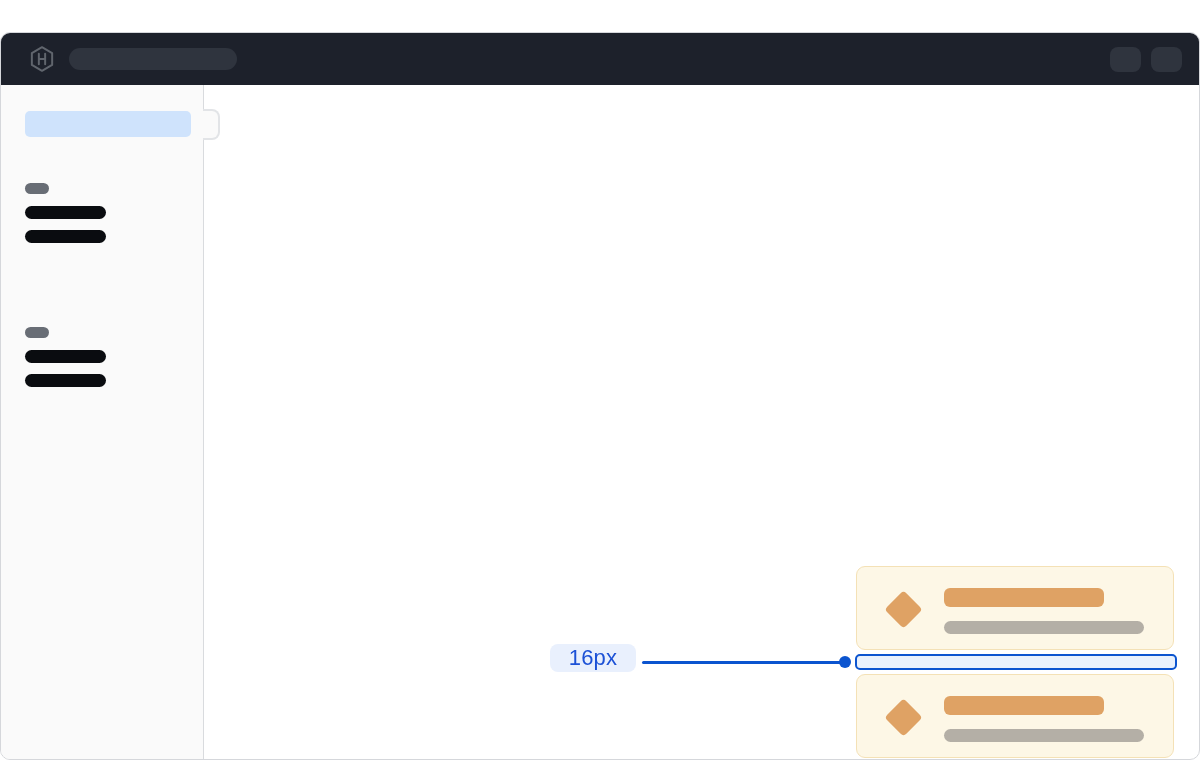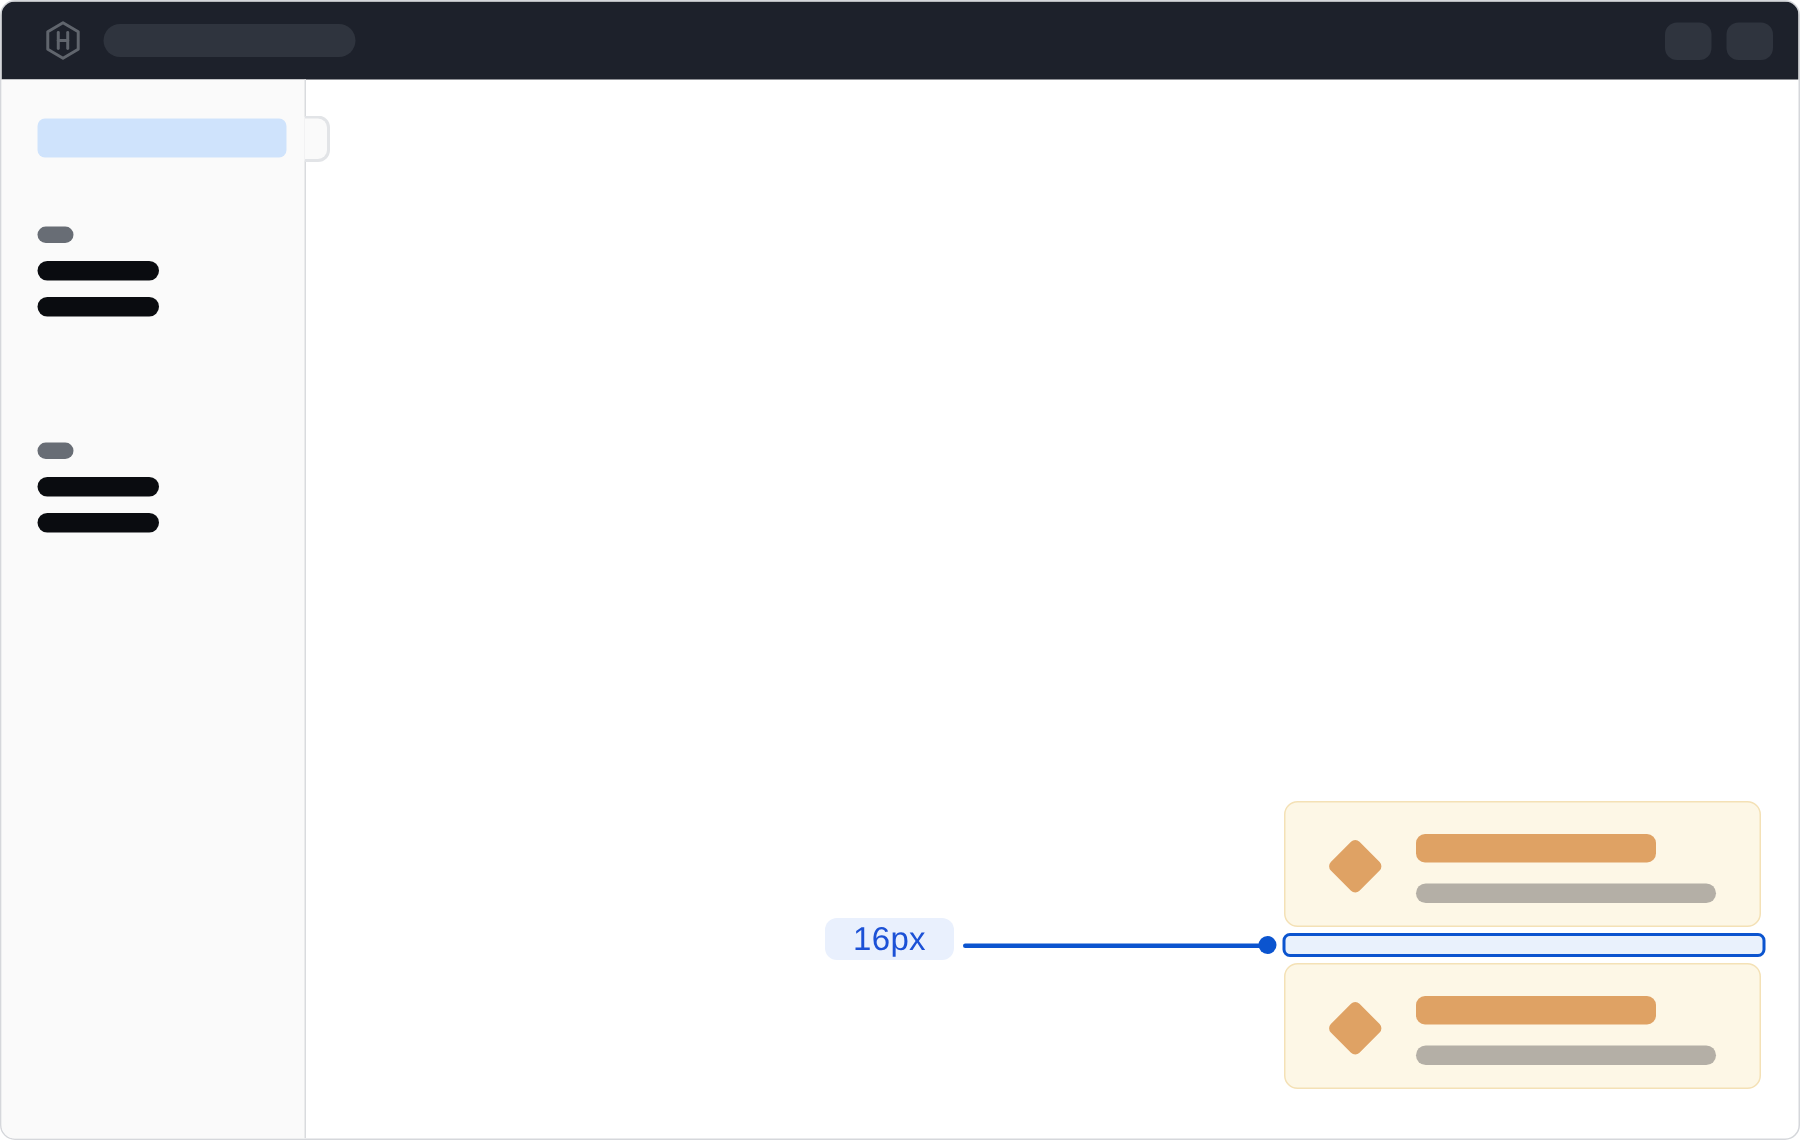--- a/index.html
+++ b/index.html
@@ -10,20 +10,21 @@
     position: relative;
     overflow: hidden;
   }
   .frame {
     position: absolute; inset: 0;
     box-sizing: border-box;
     border: 1px solid #d5d7db;
     border-radius: 10px;
     background: #ffffff;
     overflow: hidden;
+    margin-top: 32px;
   }
   
   .navbar {
     position: absolute; top: 0; left: 0; right: 0; height: 52px;
   }
   .logo {
     position: absolute; left: 27px; top: 12px; width: 28px; height: 28px;
     display: block;
   }
   .nav-search {

